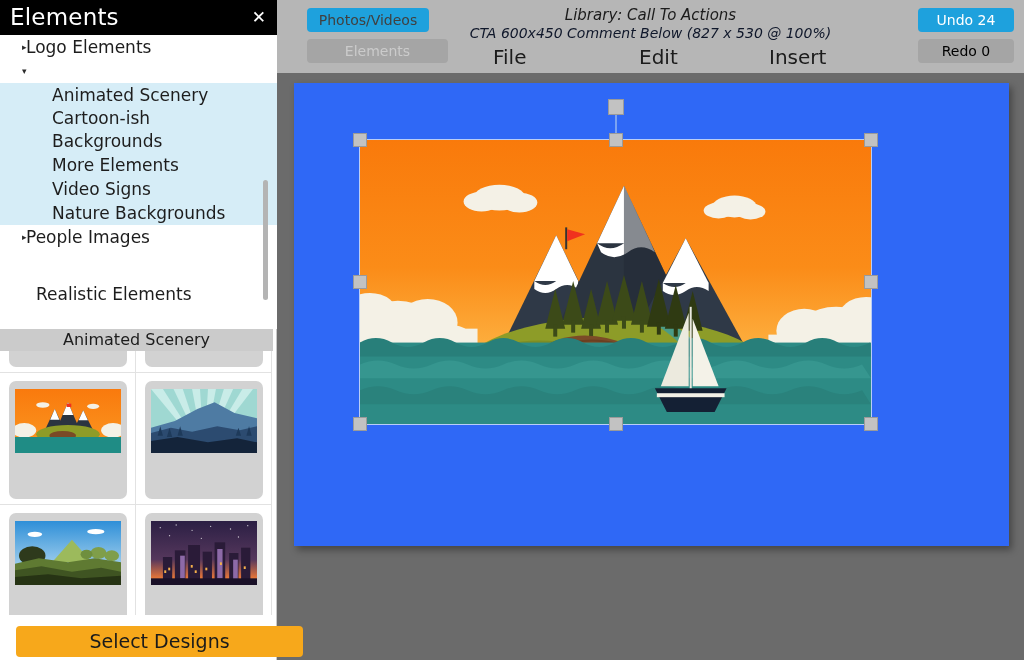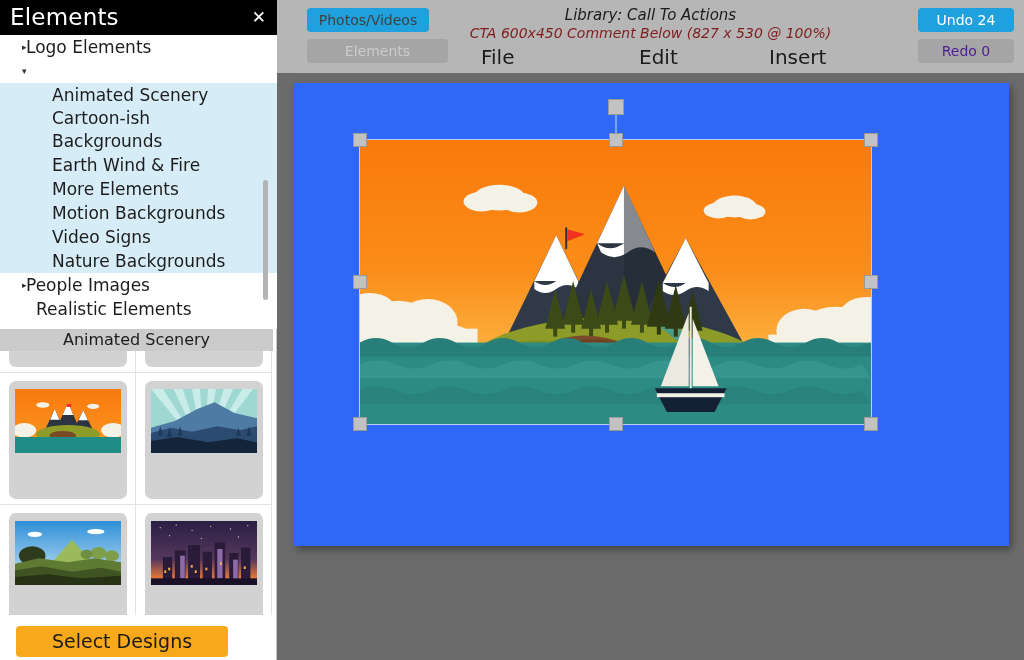--- a/index.html
+++ b/index.html
@@ -83,52 +83,52 @@
     overflow: hidden; cursor: pointer; position: relative;
   }
   .thumb-img {
     position: absolute; left: 6px; top: 8px; width: 106px; height: 64px;
     overflow: hidden;
   }
   .thumb-partial { margin-top: -110px; }
 
   
   #select-designs {
-    position: absolute; left: 16px; top: 626px; width: 212px; height: 31px;
+    position: absolute; left: 16px; top: 626px; width: 287px; height: 31px;
     background: #f7a81b; border-radius: 4px;
     color: #1b1b1b; font-size: 19px; text-align: center; line-height: 31px;
     cursor: pointer;
   }
 
   
   #toolbar {
     position: absolute; left: 277px; top: 0; width: 747px; height: 73px;
     background: #b6b6b6;
   }
   .tbtn {
     position: absolute; border-radius: 4px; text-align: center;
     font-size: 14px; cursor: pointer; line-height: 24px; height: 24px;
   }
   #btn-photos { left: 30px; top: 8px; width: 122px; background: #1ea1dd; color: #404040; }
   #btn-elements { left: 30px; top: 39px; width: 141px; background: #a5a5a5; color: #cbcbcb; }
   #btn-undo { left: 641px; top: 8px; width: 96px; background: #1ea1dd; color: #fff; }
-  #btn-redo { left: 641px; top: 39px; width: 96px; background: #a5a5a5; color: #4c1d95; }
+  #btn-redo { left: 641px; top: 39px; width: 96px; background: #a5a5a5; color: #000000; }
 
   #lib-line1 {
     position: absolute; left: 0; right: 0; top: 6px; text-align: center;
     font-size: 15px; font-style: italic; color: #1b1b1b;
   }
   #lib-line2 {
     position: absolute; left: 0; right: 0; top: 25px; text-align: center;
-    font-size: 14px; font-style: italic; color: #7f1d1d;
+    font-size: 14px; font-style: italic; color: #0f172a;
   }
   .menu-item {
     position: absolute; top: 45px; font-size: 20px; color: #1b1b1b; cursor: pointer;
   }
-  #menu-file { left: 204px; }
+  #menu-file { left: 216px; }
   #menu-edit { left: 362px; }
   #menu-insert { left: 492px; }
 
   
   #work-area {
     position: absolute; left: 277px; top: 73px; width: 747px; height: 587px;
     background: #6b6b6b;
   }
   #canvas-page {
     position: absolute; left: 17px; top: 10px; width: 715px; height: 463px;
@@ -186,33 +186,31 @@
         </div>
 
         <div class="tree-group" style="position:relative;">
           <span class="arrow">▾</span>
         </div>
 
         <div class="tree-children">
           <div class="tree-child">Animated Scenery</div>
           <div class="tree-child two-line">Cartoon-ish</div>
           <div class="tree-child two-line">Backgrounds</div>
-          <div class="tree-child">Earth Wind &amp; Fire</div>
           <div class="tree-child">More Elements</div>
-          <div class="tree-child">Motion Backgrounds</div>
           <div class="tree-child">Video Signs</div>
           <div class="tree-child">Nature Backgrounds</div>
         </div>
 
         <div class="tree-group" style="position:relative;">
           <span class="arrow">▸</span>
           <span class="glabel">People Images</span>
         </div>
 
-        <div class="tree-group" style="position:relative;">
+        <div class="tree-group" style="position:relative;margin-top:33px;">
           <span class="glabel" style="margin-left:14px;">Realistic Elements</span>
         </div>
       </div>
       <div id="tree-scrollbar"></div>
     </div>
 
     <div id="section-bar">Animated Scenery</div>
 
     <div id="thumbs-wrap">
       <div class="thumb-partial">

